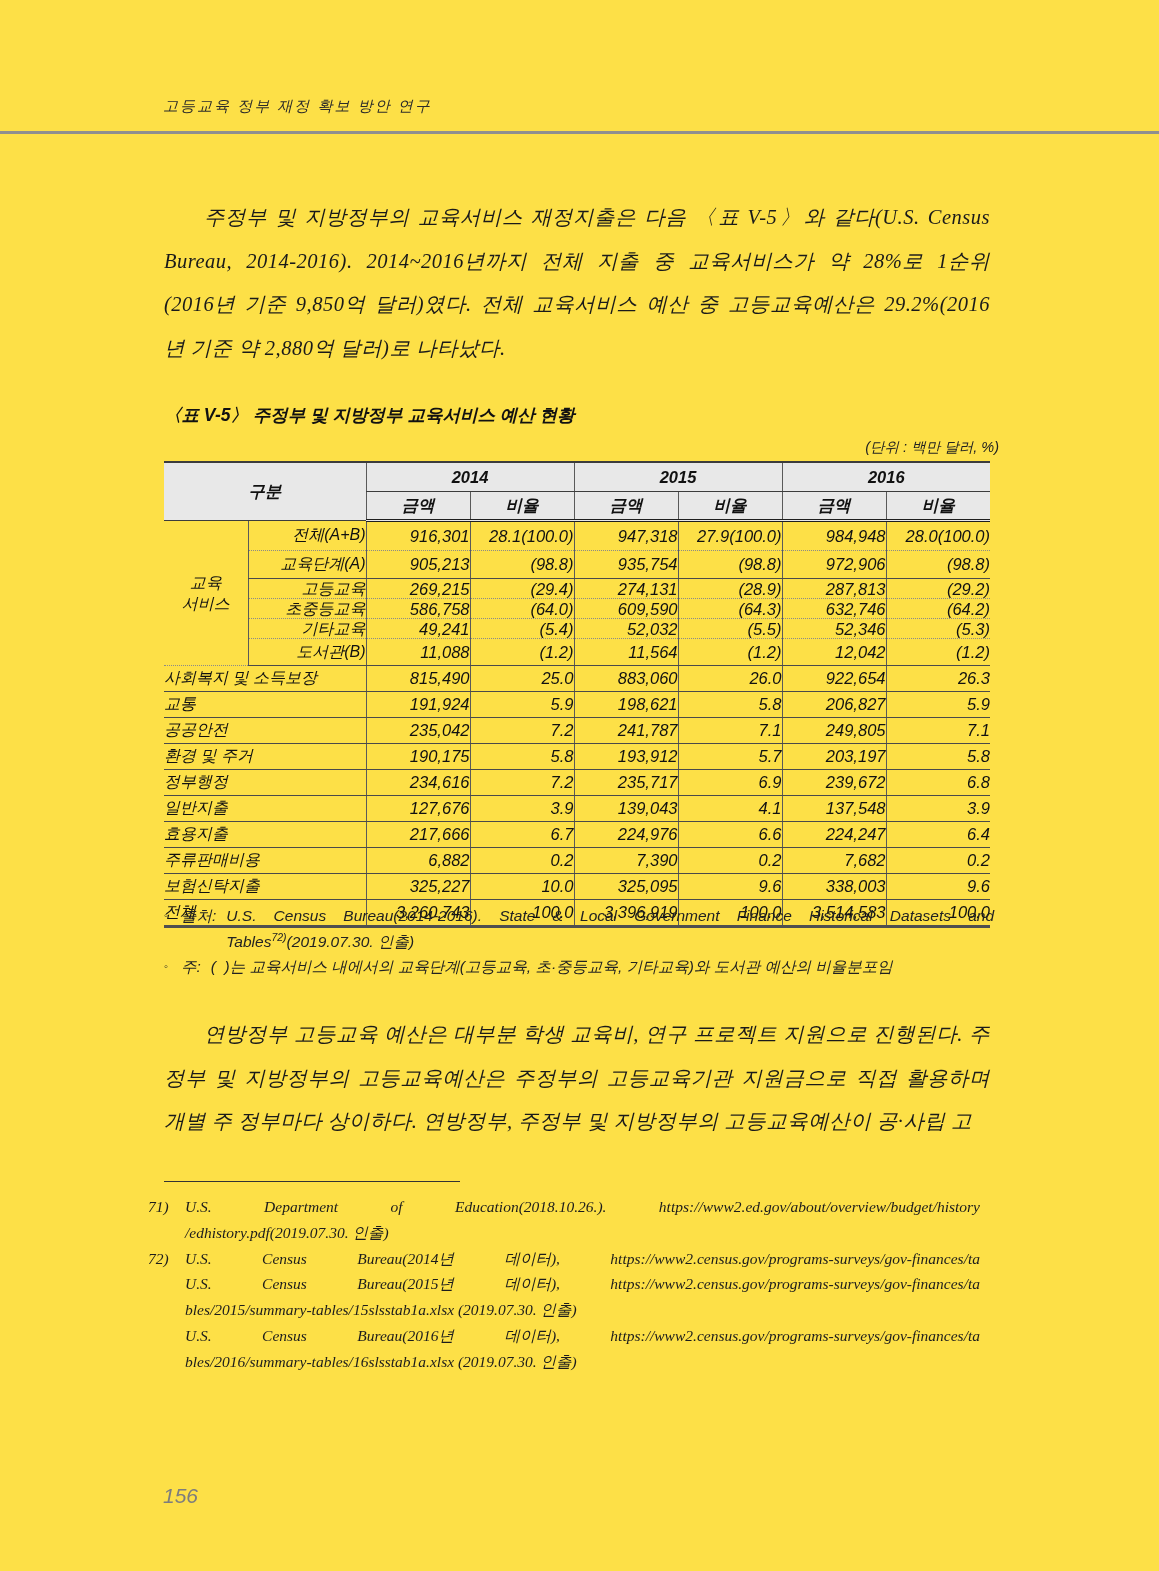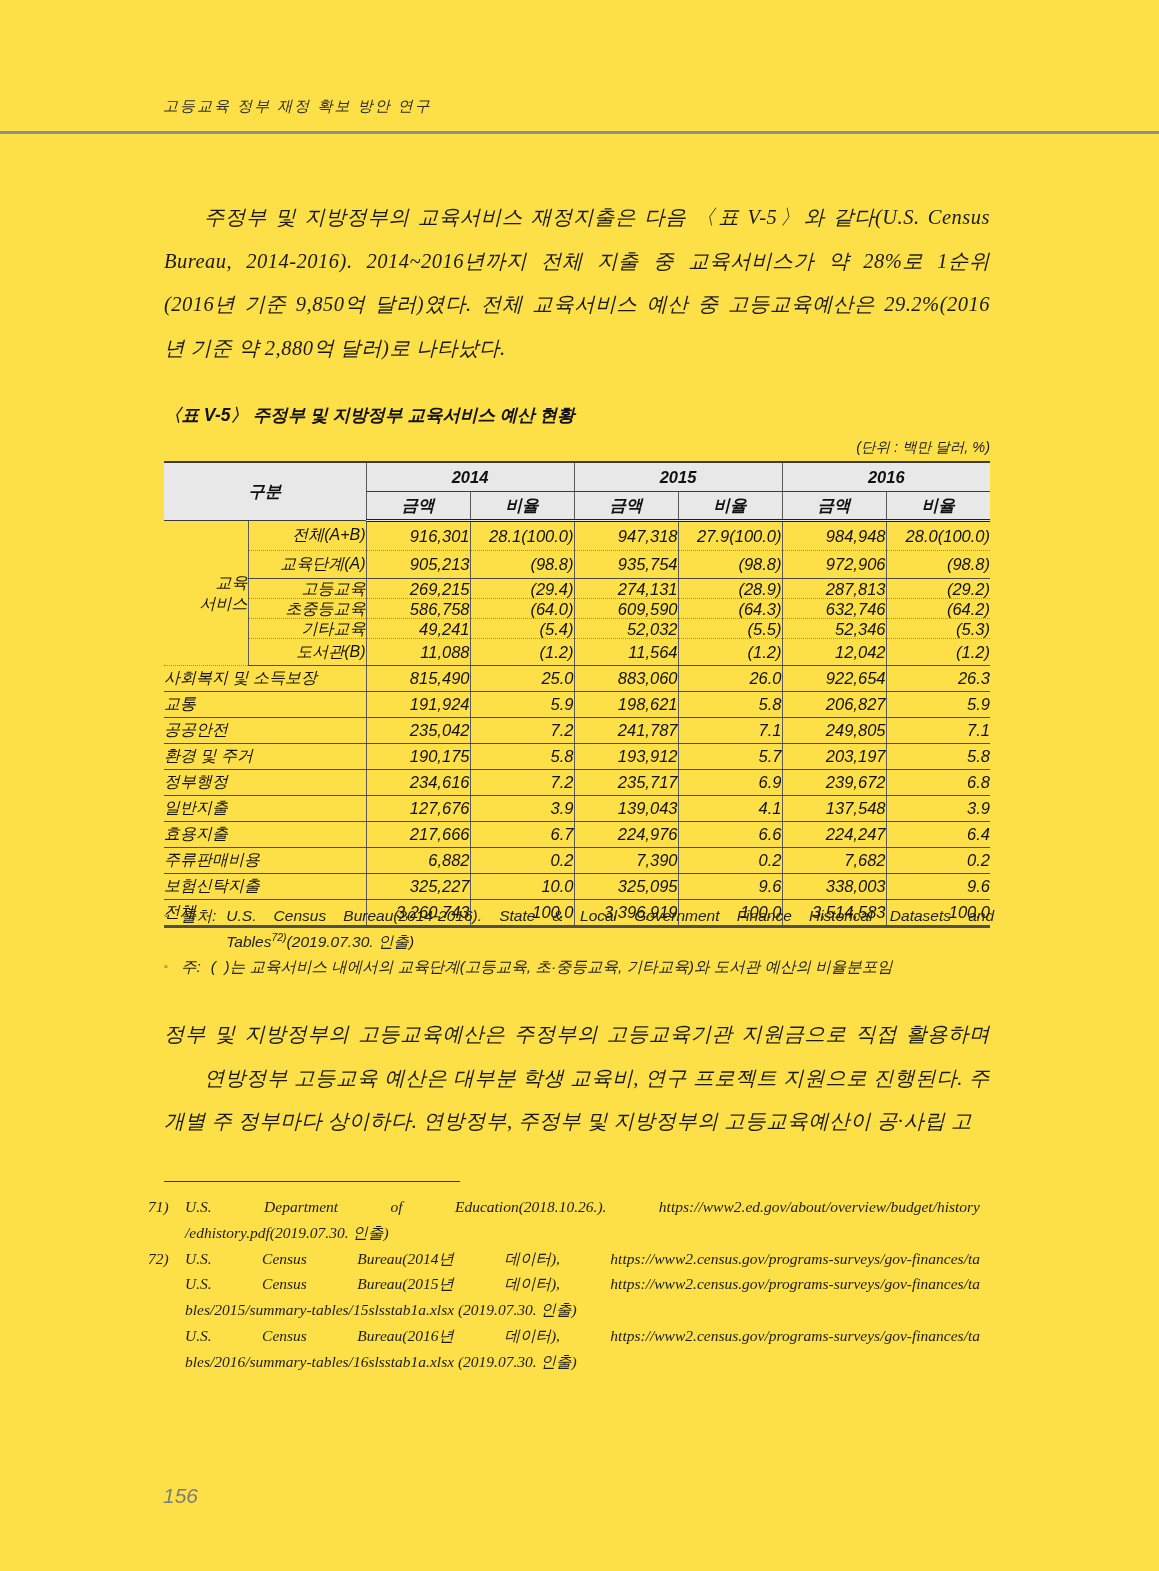--- a/index.html
+++ b/index.html
@@ -22,38 +22,38 @@
   .line { white-space:normal; }
   .jl { text-align:justify; text-align-last:justify; }
   .ind { text-indent:40px; }
 
   
   .tbl-title {
     position:absolute; left:164px; top:403px; width:826px; 
     font-family:"Liberation Sans","DejaVu Sans",sans-serif; font-weight:bold; font-size:17.5px; color:#111;
   }
   .unit-note {
-    position:absolute; left:164px; top:438px; width:826px; text-align:right;
+    position:absolute; left:173px; top:438px; width:826px; text-align:right;
     font-family:"Liberation Sans","DejaVu Sans",sans-serif; font-size:14.5px; color:#222;
   }
   .tbl-wrap { position:absolute; left:164px; top:461px; width:826px; }
   table.budget {
     width:826px; border-collapse:collapse; table-layout:fixed;
     font-family:"Liberation Sans","DejaVu Sans",sans-serif; font-size:16px; color:#111;
     border-top:2px solid #3c3c3c;
   }
   table.budget th, table.budget td { border-left:1px solid #5a5a5a; padding:0; }
   table.budget .c0 { border-left:none; }
   thead th { background:#e8e8e8; font-weight:bold; font-size:16.5px; text-align:center; }
   thead tr.yrow th { height:28px; border-bottom:1px solid #3c3c3c; }
   thead th.gubun { border-bottom:3px double #1f1f1f; }
   thead tr.srow th { height:27px; border-bottom:3px double #1f1f1f; }
   tbody td { border-bottom:1px solid #4a4a4a; height:25px; }
   tbody tr.dot td { border-bottom:1px dotted #8a8a8a; }
-  tbody td.grp { border-bottom:1px solid #4a4a4a; text-align:right; line-height:21px; }
+  tbody td.grp { border-bottom:1px solid #4a4a4a; text-align:center; line-height:21px; }
   tbody tr.h1 td { height:28px; }
   tbody tr.h2 td { height:27px; }
   tbody tr.tight td { height:19px; line-height:16px; }
   tbody tr.h6 td { height:26px; }
   tbody tr.last td { border-bottom:3px solid #4f4f4f; }
   td.num { text-align:right; padding-right:8px; font-size:16.5px; }
   td.sub { text-align:right; }
   td.rowlabel { text-align:left; padding-left:6px; }
 
   
@@ -288,22 +288,22 @@
       </span>
     </div>
     <div class="note">
       <span class="n-bullet">◦</span>
       <span class="n-label">주:</span>
       <span class="n-body">(&nbsp;&nbsp;)는 교육서비스 내에서의 교육단계(고등교육, 초·중등교육, 기타교육)와 도서관 예산의 비율분포임</span>
     </div>
   </div>
 
   <div class="para" id="para2">
+      <div class="line jl ind">연방정부 고등교육 예산은 대부분 학생 교육비, 연구 프로젝트 지원으로 진행된다. 주</div>
       <div class="line jl">정부 및 지방정부의 고등교육예산은 주정부의 고등교육기관 지원금으로 직접 활용하며</div>
-      <div class="line jl ind">연방정부 고등교육 예산은 대부분 학생 교육비, 연구 프로젝트 지원으로 진행된다. 주</div>
       <div class="line">개별 주 정부마다 상이하다. 연방정부, 주정부 및 지방정부의 고등교육예산이 공·사립 고</div>
     </div>
 
   <div class="fn-rule"></div>
   <div class="footnotes" id="footnotes">
       <div class="fn-item">
         <span class="fn-marker">71)</span>
         <div class="fn-body">
           <div class="fn-line jl">U.S. Department of Education(2018.10.26.). https://www2.ed.gov/about/overview/budget/history</div>
           <div class="fn-line">/edhistory.pdf(2019.07.30. 인출)</div>

